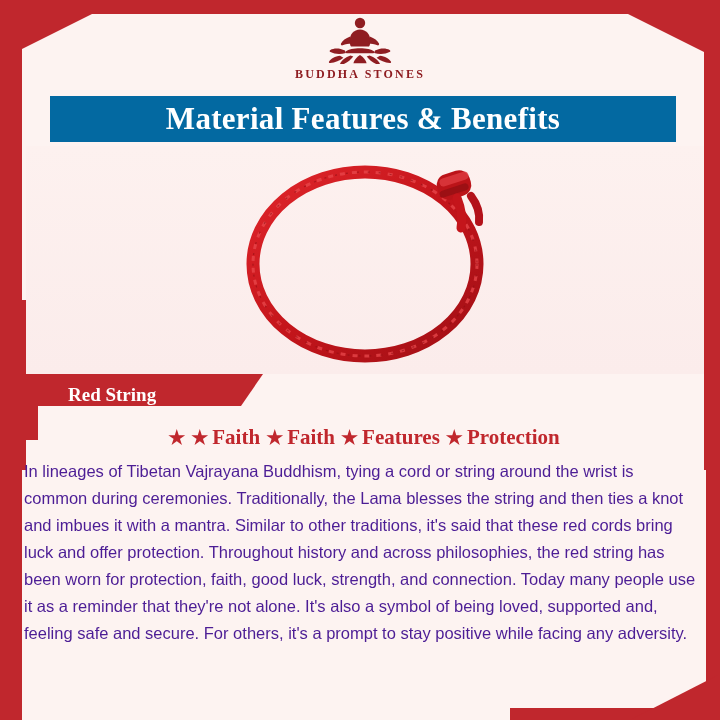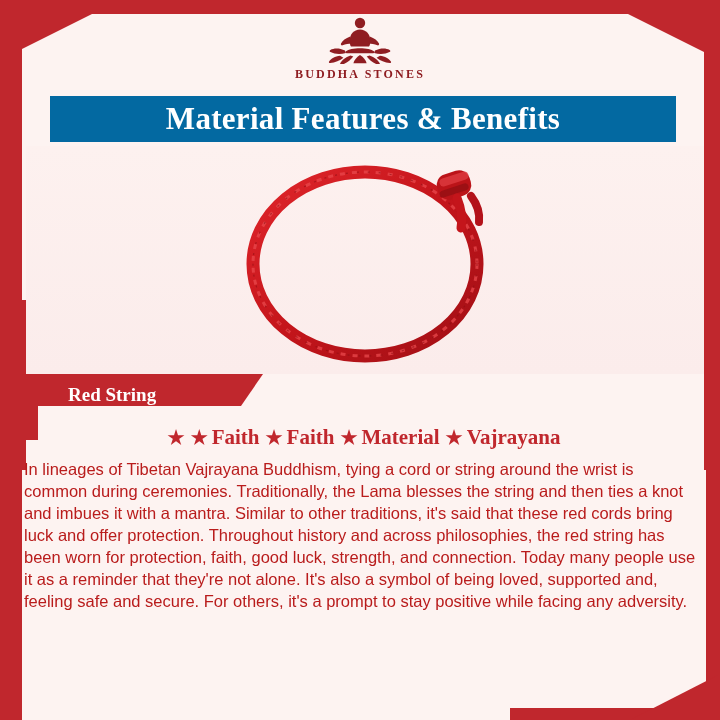--- a/index.html
+++ b/index.html
@@ -169,22 +169,22 @@
     font-family: "Liberation Serif", serif;
     white-space: nowrap;
   }
   .kw .star { font-size: 19px; line-height: 1; }
   
   .body-text {
     position: absolute;
     left: 24px; top: 458px;
     width: 676px;
     font-size: 16.5px;
-    line-height: 22px;
-    color: #b91c1c;
+    line-height: 27px;
+    color: #4c1d95;
     font-family: "Liberation Sans", sans-serif;
     text-align: left;
   }
   
   .frame-bottom-right {
     position: absolute;
     right: 0; bottom: 0;
     width: 14px; height: 300px;
     background: #c0272d;
   }
@@ -288,25 +288,25 @@
     <span class="kw">
       <span class="star">★</span>
       <span>Faith</span>
     </span>
     <span class="kw">
       <span class="star">★</span>
       <span>Faith</span>
     </span>
     <span class="kw">
       <span class="star">★</span>
-      <span>Material</span>
-    </span>
-    <span class="kw">
-      <span class="star">★</span>
-      <span>Vajrayana</span>
+      <span>Features</span>
+    </span>
+    <span class="kw">
+      <span class="star">★</span>
+      <span>Protection</span>
     </span>
   </div>
 
   <div class="body-text">In lineages of Tibetan Vajrayana Buddhism, tying a cord or string around the wrist is common during ceremonies. Traditionally, the Lama blesses the string and then ties a knot and imbues it with a mantra. Similar to other traditions, it's said that these red cords bring luck and offer protection. Throughout history and across philosophies, the red string has been worn for protection, faith, good luck, strength, and connection. Today many people use it as a reminder that they're not alone. It's also a symbol of being loved, supported and, feeling safe and secure. For others, it's a prompt to stay positive while facing any adversity.</div>
 
   <div class="frame-bottom-right"></div>
   <div class="frame-bottom"></div>
   <div class="corner-br"></div>
 
 </div>

